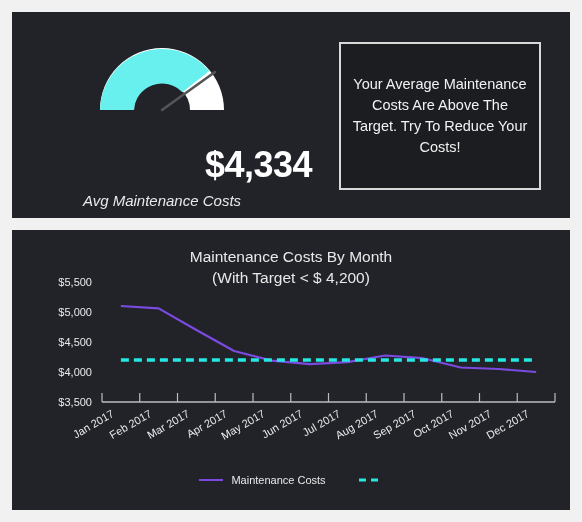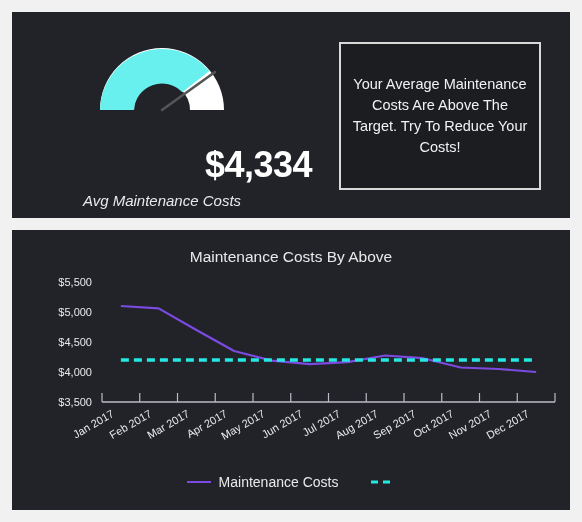--- a/index.html
+++ b/index.html
@@ -44,21 +44,21 @@
     color:#e9e9ea;font-size:15.5px;line-height:21px;
   }
   .chart-area{position:absolute;left:0;top:0;width:558px;height:304px;}
   .chart-svg{position:absolute;left:0;top:0;}
 
   .legend{
     position:absolute;left:0;top:244px;width:558px;
     display:flex;justify-content:center;gap:32px;align-items:center;
   }
   .legend-item{display:flex;align-items:center;gap:7px;}
-  .legend-text{color:#e9e9ea;font-size:14px;}
+  .legend-text{color:#e9e9ea;font-size:11px;}
 </style>
 </head>
 <body>
 
 <div class="dashboard">
 
   <div class="panel panel-top">
 
     <div class="gauge-wrap">
       <svg class="gauge-svg" width="144" height="84" viewBox="0 0 144 84">
@@ -75,21 +75,22 @@
     </div>
 
     <div class="msg-box">
       <div class="msg-text">Your Average Maintenance Costs Are Above The Target. Try To Reduce Your Costs!</div>
     </div>
   </div>
 
   <div class="panel panel-bottom">
 
     <div class="chart-title">
-      <div>Maintenance Costs By Above</div>
+      <div>Maintenance Costs By Month</div>
+      <div>(With Target &lt; $ 4,200)</div>
     </div>
 
     <div class="chart-area">
       <svg class="chart-svg" width="558" height="240" viewBox="0 0 558 240">
         <g id="chart-render">
             <text x="80" y="56" text-anchor="end" fill="#e9e9ea" font-size="11" font-family="&quot;Liberation Sans&quot;, sans-serif">$5,500</text>
             <text x="80" y="86" text-anchor="end" fill="#e9e9ea" font-size="11" font-family="&quot;Liberation Sans&quot;, sans-serif">$5,000</text>
             <text x="80" y="116" text-anchor="end" fill="#e9e9ea" font-size="11" font-family="&quot;Liberation Sans&quot;, sans-serif">$4,500</text>
             <text x="80" y="146" text-anchor="end" fill="#e9e9ea" font-size="11" font-family="&quot;Liberation Sans&quot;, sans-serif">$4,000</text>
             <text x="80" y="176" text-anchor="end" fill="#e9e9ea" font-size="11" font-family="&quot;Liberation Sans&quot;, sans-serif">$3,500</text>

